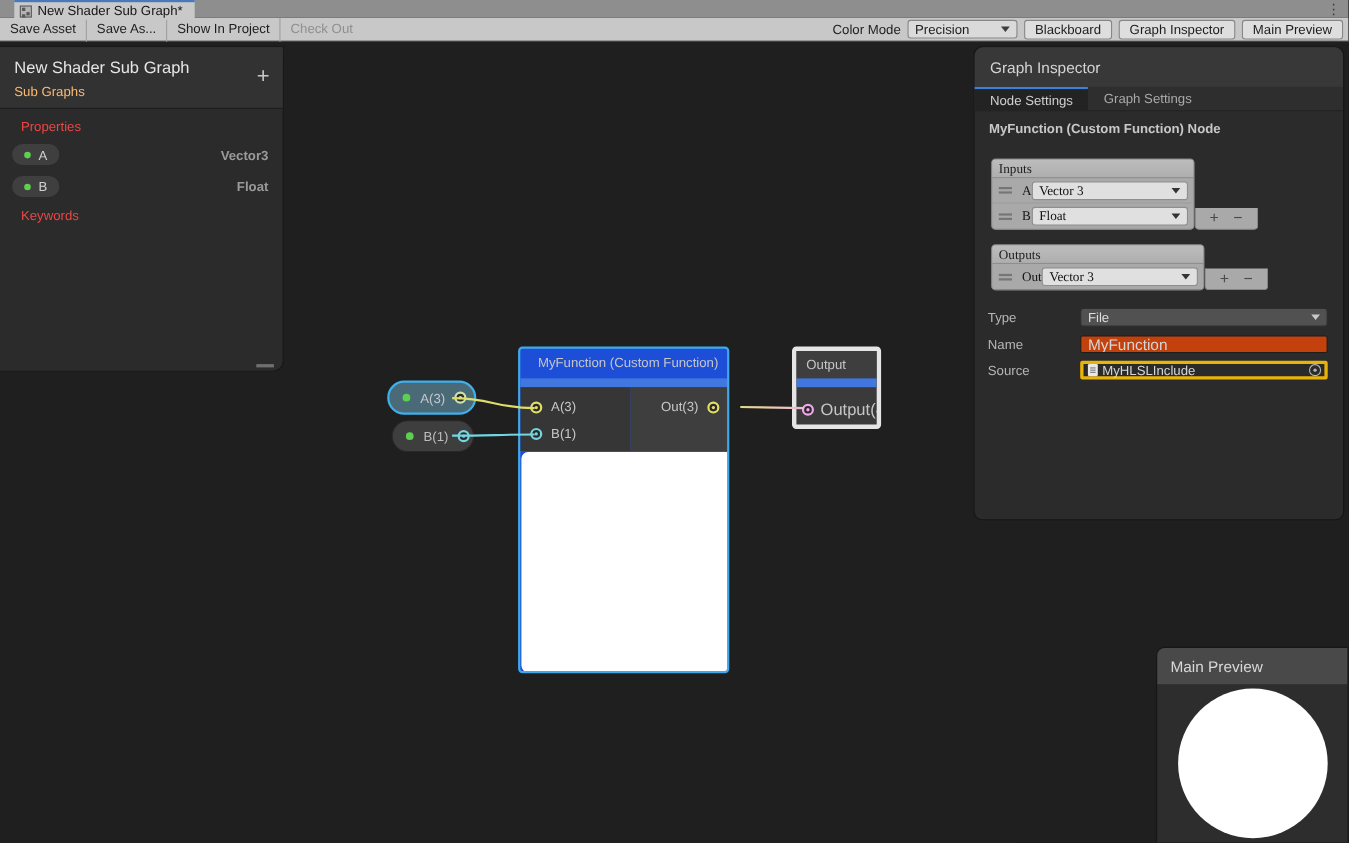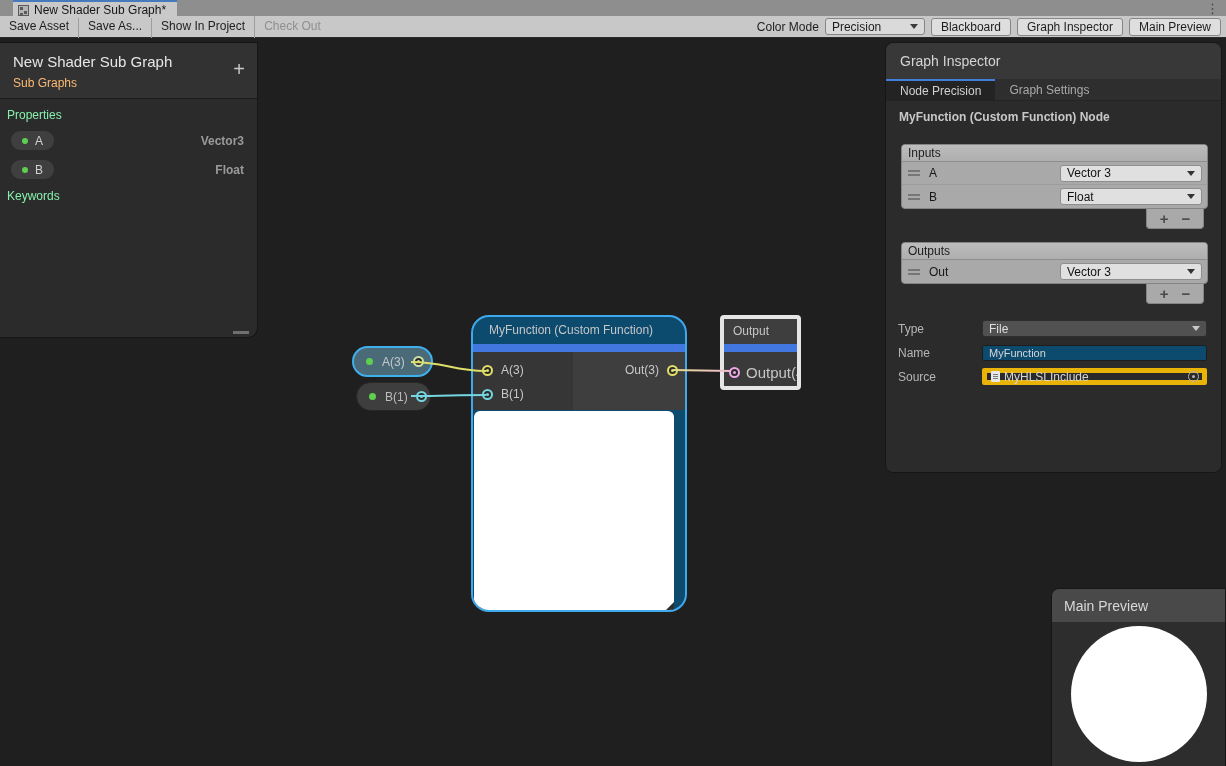--- a/index.html
+++ b/index.html
@@ -53,22 +53,22 @@
   .pill .plabel { margin-left:9px; }
   .port { width:11px; height:11px; border-radius:50%; background:#2b2b2b; border:2px solid #888; position:relative; flex:0 0 auto; }
   .port::after { content:""; position:absolute; left:2px; top:2px; width:3px; height:3px; border-radius:50%; background:inherit; }
   .p-yellow { border-color:#e2de66; } .p-yellow::after { background:#e2de66; }
   .p-pale   { border-color:#cfe2a6; } .p-pale::after   { background:#cfe2a6; }
   .p-cyan   { border-color:#74d6e0; } .p-cyan::after   { background:#74d6e0; }
   .p-pink   { border-color:#f0a6e8; } .p-pink::after   { background:#f0a6e8; }
   .pill .port { margin-left:8px; }
   
   .fn-node {
-    position:absolute; left:471px; top:274px; width:216px; height:297px; z-index:2;
-    background:#0c4a6e; border:2px solid #3fa9ec; border-radius:18px; overflow:hidden;
+    position:absolute; left:471px; top:274px; width:192px; height:297px; z-index:2;
+    background:#1d4ed8; border:2px solid #3fa9ec; border-radius:4px; overflow:hidden;
   }
   .fn-header { height:27px; line-height:27px; padding-left:16px; color:#c6c6c6; }
   .node-bar { height:8px; background:#4277e0; }
   .fn-body { display:flex; height:58px; }
   .fn-in { width:100px; background:#363636; padding-top:6px; }
   .fn-out { flex:1; background:#3e3e3e; padding-top:6px; }
   .port-row { display:flex; align-items:center; gap:8px; height:24px; padding-left:9px; color:#c8c8c8; }
   .port-row.right { justify-content:flex-end; padding-right:7px; padding-left:0; }
   .fn-preview { width:200px; height:200px; margin:1px 0 0 1px; background:#ffffff; border-radius:6px; position:relative; }
   .preview-resize { position:absolute; right:0; bottom:0; width:0; height:0; border-left:9px solid transparent; border-bottom:9px solid #2e2e2e; }
@@ -80,52 +80,52 @@
   .out-header { height:25px; line-height:25px; padding-left:9px; background:#3e3e3e; color:#c6c6c6; }
   .out-row { display:flex; align-items:center; gap:6px; height:40px; padding-left:5px; color:#c6c6c6; font-size:15px; }
   
   .panel { position:absolute; background:#2b2b2b; border:1px solid #161616; z-index:10; }
   
   .blackboard { left:0; top:1px; width:258px; height:296px; border-left:none; border-radius:0 0 10px 0; }
   .bb-header { padding:10px 12px 8px 13px; border-bottom:1px solid #1c1c1c; background:#323232; position:relative; }
   .bb-title { font-size:15px; color:#e6e6e6; }
   .bb-sub { margin-top:6px; color:#fdba74; }
   .bb-add { position:absolute; right:12px; top:16px; font-size:20px; color:#c8c8c8; line-height:20px; cursor:default; }
-  .bb-section { margin:9px 0 0 7px; color:#86efac; }
+  .bb-section { margin:9px 0 0 19px; color:#ef4444; }
   .bb-row { display:flex; align-items:center; margin:8px 13px 0 10px; }
   .bb-pill { display:inline-flex; align-items:center; gap:7px; height:21px; padding:0 11px; border-radius:11px; background:#3f3f3f; border:1px solid #2b2b2b; color:#d2d2d2; }
   .bb-pill .gdot { width:6px; height:6px; }
   .bb-type { margin-left:auto; color:#9a9a9a;font-weight:bold; }
   .bb-resize { position:absolute; right:8px; bottom:3px; width:16px; height:3px; background:#6f6f6f; }
   
   .inspector { left:885px; top:1px; width:337px; height:431px; border-radius:8px; display:flex; flex-direction:column; }
   .gi-header { height:36px; background:#383838; border-radius:8px 8px 0 0; display:flex; align-items:center; padding-left:14px; font-size:14px; color:#d4d4d4; }
   .gi-tabs { height:22px; background:#2e2e2e; display:flex; border-bottom:1px solid #242424; }
   .gi-tab { padding:0 14px; display:flex; align-items:center; color:#a9a9a9; cursor:default; }
   .gi-tab.active { background:#232323; border-top:2px solid #3f7fd9; color:#d0d0d0; }
   .gi-heading { margin:9px 14px 0 13px; font-weight:bold; color:#c8c8c8; }
-  .ulist-wrap { margin:20px 13px 0 15px; display:flex; flex-direction:column; }
+  .ulist-wrap { margin:20px 13px 0 15px; display:flex; flex-direction:row;font-family:Liberation Serif, serif; }
   .ulist-wrap.second { margin-top:13px; }
   .ulist { background:#a9a9a9; border:1px solid #858585; border-radius:4px; overflow:hidden; }
   .ulist-header { height:17px; background:linear-gradient(#bdbdbd,#aeaeae); border-bottom:1px solid #8e8e8e; display:flex; align-items:center; padding-left:6px; color:#1c1c1c; }
   .ulist-row { height:23px; display:flex; align-items:center; padding:0 5px 0 6px; border-bottom:1px solid #9d9d9d; color:#161616; }
   .ulist-row:last-child { border-bottom:none; }
   .drag-handle { width:12px; height:6px; border-top:2px solid #767676; border-bottom:2px solid #767676; flex:0 0 auto; }
   .ulist-row .rname { margin-left:9px; }
   .light-select { margin-left:auto; width:142px; height:17px; background:#e0e0e0; border:1px solid #8e8e8e; border-radius:3px; display:flex; align-items:center; padding-left:6px; position:relative; color:#111; }
   .light-select .arrow-dn { position:absolute; right:6px; border-top-color:#333; }
   .ulist-footer { align-self:flex-end; margin-right:4px; width:58px; height:20px; background:#a9a9a9; border:1px solid #858585; border-top:none; border-radius:0 0 4px 4px; display:flex; align-items:center; justify-content:space-evenly; color:#4a4a4a; font-size:15px; font-weight:bold; }
   .ulist-footer span { cursor:default; line-height:16px; }
   .fields { margin-top:16px; }
   .drow { display:flex; align-items:center; height:17px; margin:0 14px 7px 12px; }
   .dlabel { width:84px; color:#b6b6b6; flex:0 0 auto; }
   .dselect { flex:1; height:17px; background:#515151; border:1px solid #2e2e2e; border-radius:3px; display:flex; align-items:center; padding-left:6px; position:relative; color:#dedede; }
   .dselect .arrow-dn { position:absolute; right:6px; border-top-color:#c8c8c8; }
-  .dinput { flex:1; height:16px; background:#0c4a6e; border:1px solid #1d1d1d; border-radius:2px; color:#d6d6d6; padding-left:6px; font-family:"Liberation Sans", sans-serif; font-size:11px; }
-  .dobject { flex:1; height:17px; background:#2a2a2a; border:5px solid #eab308; border-radius:2px; display:flex; align-items:center; color:#d6d6d6; padding-left:4px; position:relative; }
+  .dinput { flex:1; height:16px; background:#c2410c; border:1px solid #1d1d1d; border-radius:2px; color:#d6d6d6; padding-left:6px; font-family:"Liberation Sans", sans-serif; font-size:14px; }
+  .dobject { flex:1; height:17px; background:#2a2a2a; border:3px solid #eab308; border-radius:2px; display:flex; align-items:center; color:#d6d6d6; padding-left:4px; position:relative; }
   .file-icon { width:9px; height:11px; background:#e8e8e8; border-radius:1px; margin-right:4px; position:relative; flex:0 0 auto; }
   .file-icon::after { content:""; position:absolute; left:2px; top:3px; width:5px; height:1px; background:#7a7a7a; box-shadow:0 2px 0 #7a7a7a, 0 4px 0 #7a7a7a; }
   .picker-icon { position:absolute; right:3px; width:11px; height:11px; border:1px solid #b5b5b5; border-radius:50%; }
   .picker-icon::after { content:""; position:absolute; left:3px; top:3px; width:3px; height:3px; border-radius:50%; background:#b5b5b5; }
   
   .mainpreview { left:1051px; top:547px; width:175px; height:219px; background:#2d2d2d; border-radius:8px 0 0 0; overflow:hidden; }
   .mp-header { height:33px; background:#494949; display:flex; align-items:center; padding-left:12px; font-size:14px; color:#d8d8d8; }
   .mp-body { position:relative; height:186px; }
   .mp-sphere { position:absolute; left:19px; top:4px; width:136px; height:136px; border-radius:50%; background:#ffffff; }
 </style>
@@ -241,21 +241,21 @@
       </span>
       <span class="bb-type">Float</span>
     </div>
     <div class="bb-section">Keywords</div>
     <div class="bb-resize"></div>
   </div>
 
   <div class="panel inspector">
     <div class="gi-header">Graph Inspector</div>
     <div class="gi-tabs">
-      <div class="gi-tab active">Node Precision</div>
+      <div class="gi-tab active">Node Settings</div>
       <div class="gi-tab">Graph Settings</div>
     </div>
     <div class="gi-heading">MyFunction (Custom Function) Node</div>
 
     <div class="ulist-wrap">
       <div class="ulist">
         <div class="ulist-header">Inputs</div>
         <div class="ulist-row">
           <span class="drag-handle"></span>
           <span class="rname">A</span>

